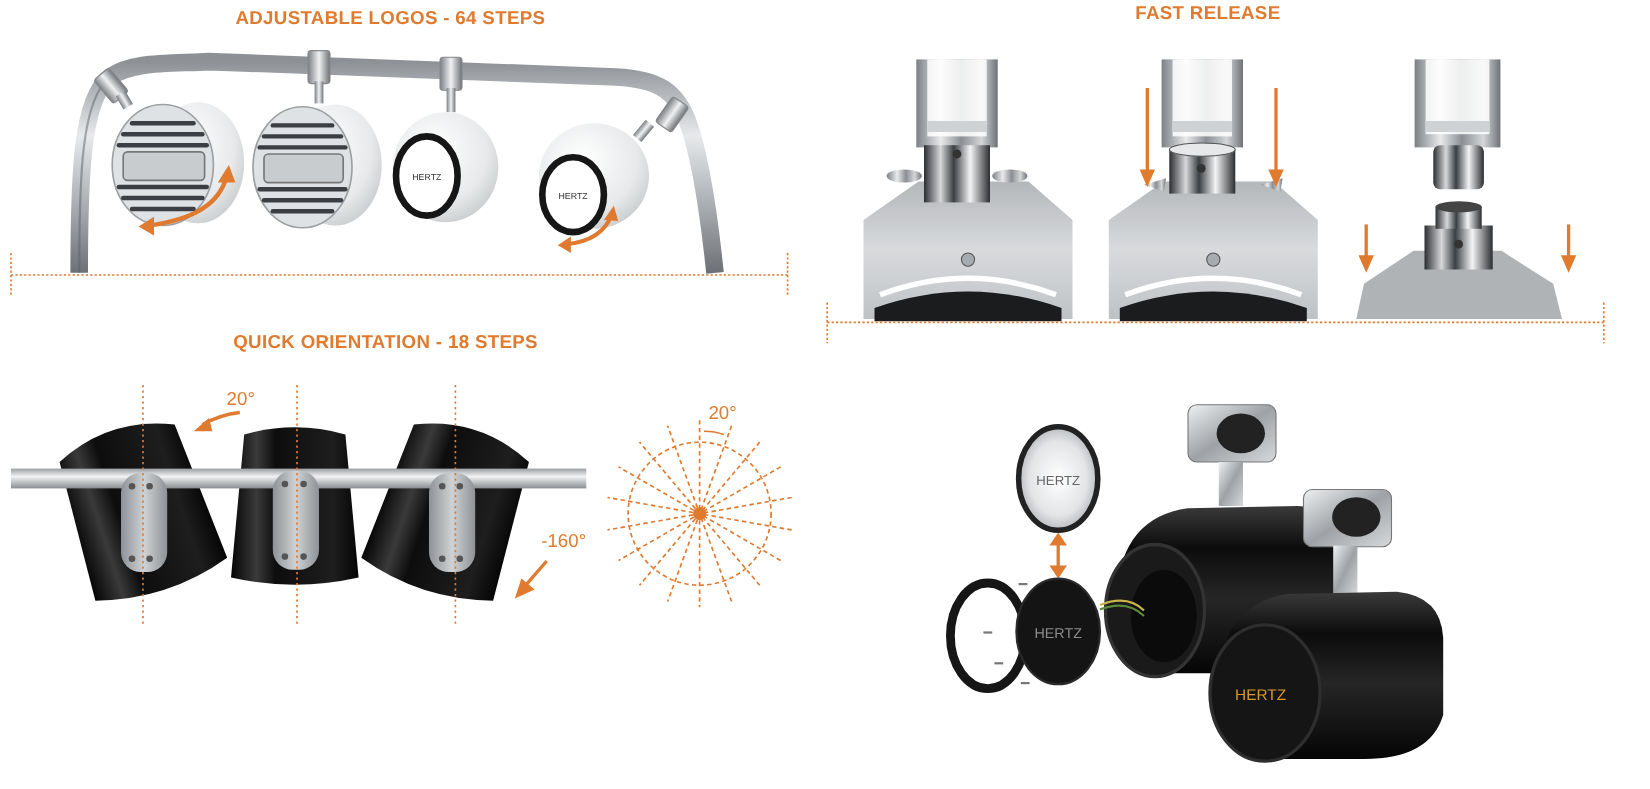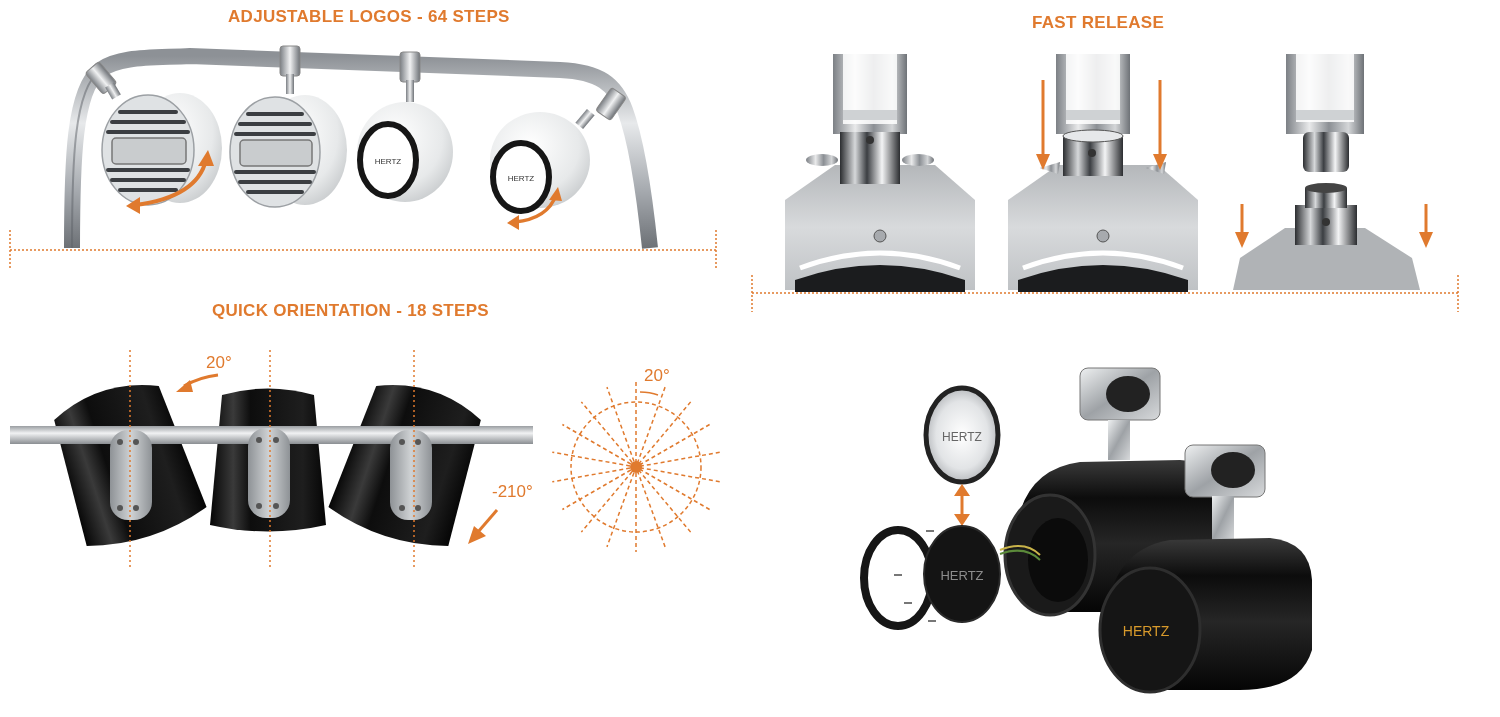--- a/index.html
+++ b/index.html
@@ -5,21 +5,21 @@
   html, body { margin:0; padding:0; background:#ffffff; }
   body { width:1500px; height:717px; position:relative; overflow:hidden; font-family:"DejaVu Sans", sans-serif; }
   .title { position:absolute; color:#e07a2e; font-weight:bold; font-size:17px; letter-spacing:0.3px; white-space:nowrap; font-family:"Liberation Sans", sans-serif; }
   .label { position:absolute; color:#e07a2e; font-size:17px; font-family:"Liberation Sans", sans-serif; white-space:nowrap; }
   .panel { position:absolute; }
   svg { position:absolute; left:0; top:0; overflow:visible; }
 </style>
 </head>
 <body>
 
-<div class="title" style="left:228px; top:7px;">ADJUSTABLE LOGOS - 64 STEPS</div>
+<div class="title" style="left:214px; top:7px;">ADJUSTABLE LOGOS - 64 STEPS</div>
 
 <div class="panel" style="left:0; top:0; width:740px; height:290px;">
   <svg width="740" height="290" viewBox="0 0 740 290">
     <defs>
       <linearGradient id="tubeH" x1="0" y1="0" x2="0" y2="1">
         <stop offset="0" stop-color="#8d9196"></stop>
         <stop offset="0.35" stop-color="#e7e9eb"></stop>
         <stop offset="0.7" stop-color="#a6aaaf"></stop>
         <stop offset="1" stop-color="#6d7176"></stop>
       </linearGradient>
@@ -104,21 +104,21 @@
     </g>
     <polygon points="558,187 549,200 562,201" fill="#e07a2e"></polygon>
     <polygon points="507,223 519,215 519,230" fill="#e07a2e"></polygon>
 
     <line x1="10" y1="250" x2="716" y2="250" stroke="#e07a2e" stroke-width="1.5" stroke-dasharray="2 2"></line>
     <line x1="10" y1="230" x2="10" y2="270" stroke="#e07a2e" stroke-width="1.5" stroke-dasharray="2 2"></line>
     <line x1="716" y1="230" x2="716" y2="270" stroke="#e07a2e" stroke-width="1.5" stroke-dasharray="2 2"></line>
   </svg>
 </div>
 
-<div class="title" style="left:1032px; top:13px;">FAST RELEASE</div>
+<div class="title" style="left:1032px; top:2px;">FAST RELEASE</div>
 
 <div class="panel" style="left:740px; top:40px; width:760px; height:290px;">
   <svg width="760" height="290" viewBox="0 0 760 290">
     <defs>
       <linearGradient id="pole" x1="0" y1="0" x2="1" y2="0">
         <stop offset="0" stop-color="#7c8085"></stop>
         <stop offset="0.3" stop-color="#e9eaeb"></stop>
         <stop offset="0.55" stop-color="#8b8f94"></stop>
         <stop offset="0.8" stop-color="#d4d6d8"></stop>
         <stop offset="1" stop-color="#6e7277"></stop>
@@ -286,21 +286,21 @@
         <line x1="0" y1="-85" x2="0" y2="85" transform="rotate(120)"></line>
         <line x1="0" y1="-85" x2="0" y2="85" transform="rotate(140)"></line>
         <line x1="0" y1="-85" x2="0" y2="85" transform="rotate(160)"></line>
       </g>
       <circle r="6" fill="#e07a2e"></circle>
       <path d="M4,-75 Q14,-75 22,-72" fill="none" stroke="#e07a2e" stroke-width="1.5"></path>
     </g>
   </svg>
 </div>
 <div class="label" style="left:206px; top:353px;">20°</div>
-<div class="label" style="left:492px; top:482px;">-210°</div>
+<div class="label" style="left:492px; top:482px;">-160°</div>
 <div class="label" style="left:644px; top:366px;">20°</div>
 
 <div class="panel" style="left:850px; top:350px; width:500px; height:360px;">
   <svg width="500" height="360" viewBox="0 0 500 360">
     <defs>
       <radialGradient id="grilleFace" cx="0.5" cy="0.5" r="0.6">
         <stop offset="0" stop-color="#ffffff"></stop>
         <stop offset="0.6" stop-color="#e2e4e6"></stop>
         <stop offset="1" stop-color="#9da0a4"></stop>
       </radialGradient>

